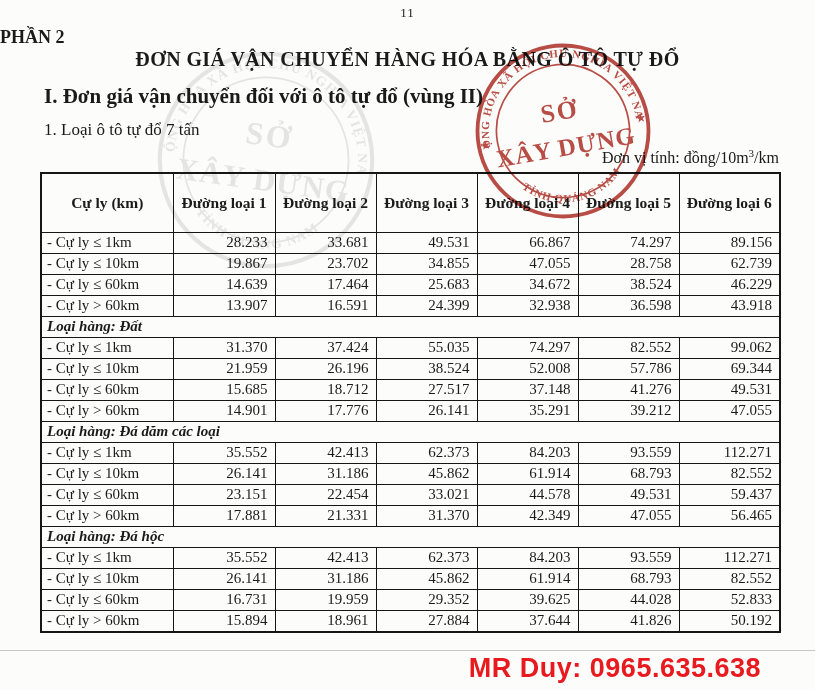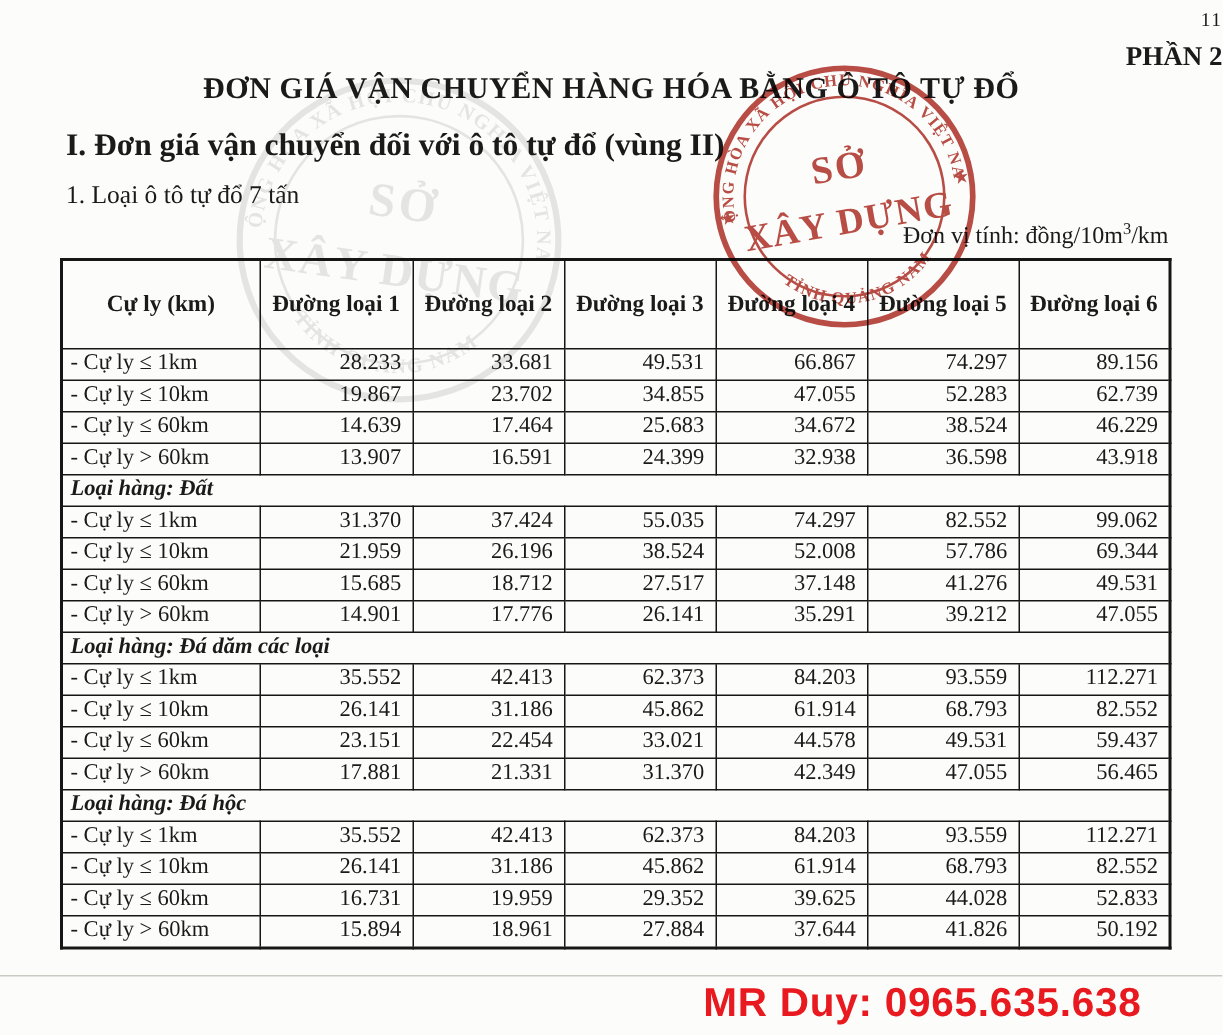--- a/index.html
+++ b/index.html
@@ -6,25 +6,25 @@
   html,body { width:815px; height:690px; }
   body {
     position:relative;
     background:#fcfcfa;
     font-family:"Liberation Serif", serif;
     color:#1a1a1a;
     overflow:hidden;
   }
   .page-number {
     position:absolute; top:5px; left:0; width:100%;
-    text-align:right; font-size:13px; letter-spacing:1px;
+    text-align:center; font-size:13px; letter-spacing:1px;
   }
   .part-heading {
     position:absolute; top:27px; left:0; width:100%;
-    text-align:right; font-size:18px; font-weight:bold;
+    text-align:left; font-size:18px; font-weight:bold;
   }
   .doc-title {
     position:absolute; top:48px; left:0; width:100%;
     text-align:center; font-size:20px; font-weight:bold; letter-spacing:.4px;
   }
   .section-heading {
     position:absolute; top:84px; left:44px;
     font-size:21px; font-weight:bold;
   }
   .subsection-heading {
@@ -132,21 +132,21 @@
           <td class="value-cell">66.867</td>
           <td class="value-cell">74.297</td>
           <td class="value-cell">89.156</td>
         </tr>
         <tr>
           <td class="label-cell">- Cự ly ≤ 10km</td>
           <td class="value-cell">19.867</td>
           <td class="value-cell">23.702</td>
           <td class="value-cell">34.855</td>
           <td class="value-cell">47.055</td>
-          <td class="value-cell">52.283</td>
+          <td class="value-cell">28.758</td>
           <td class="value-cell">62.739</td>
         </tr>
         <tr>
           <td class="label-cell">- Cự ly ≤ 60km</td>
           <td class="value-cell">14.639</td>
           <td class="value-cell">17.464</td>
           <td class="value-cell">25.683</td>
           <td class="value-cell">34.672</td>
           <td class="value-cell">38.524</td>
           <td class="value-cell">46.229</td>

